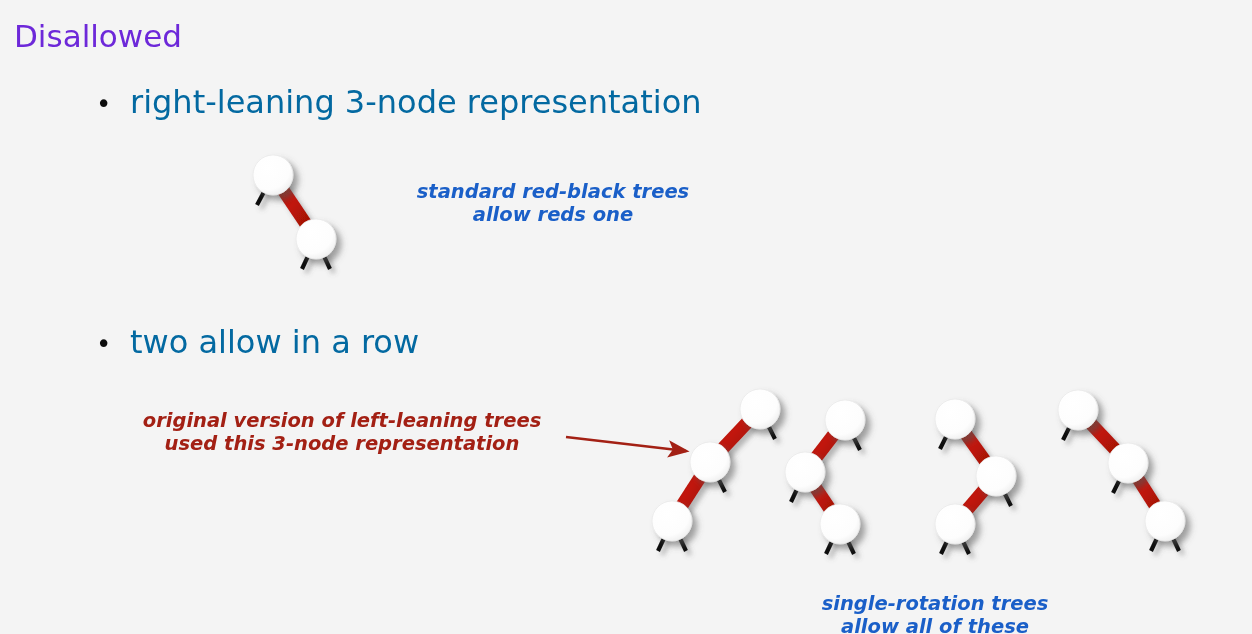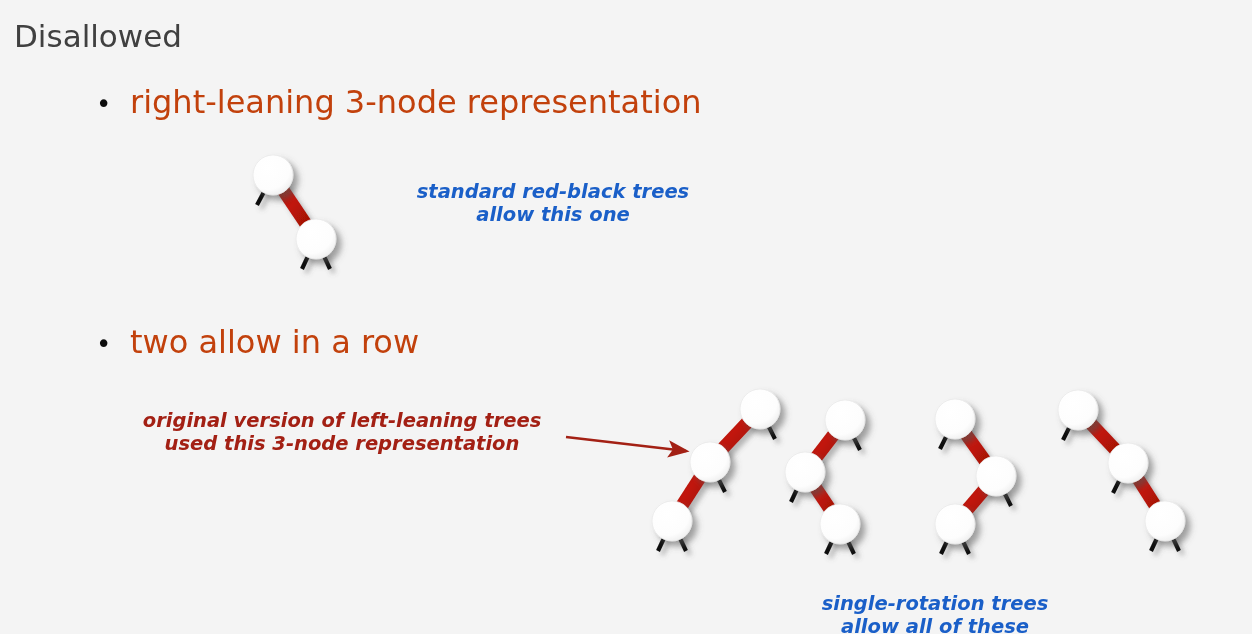--- a/index.html
+++ b/index.html
@@ -15,40 +15,40 @@
   #slide {
     position: absolute; left: 0; top: 0;
     width: 1252px; height: 634px;
     background: #f4f4f4;
   }
   #slide-title {
     position: absolute;
     left: 14px; top: 18px;
     font-size: 31px;
     font-weight: 400;
-    color: #404040;
+    color: #6d28d9;
     letter-spacing: 0px;
     white-space: nowrap;
   }
   .bullet-row {
     position: absolute;
     display: flex;
     align-items: baseline;
     white-space: nowrap;
   }
   .bullet-dot {
     font-size: 26px;
     color: #0d0d0d;
     line-height: 1;
     width: 34px;
     display: inline-block;
   }
   .bullet-text {
     font-size: 32px;
-    color: #c2410c;
+    color: #0369a1;
     font-weight: 400;
     line-height: 1;
   }
   #bullet-1 { left: 96px; top: 86px; }
   #bullet-2 { left: 96px; top: 326px; }
 
   .annot {
     position: absolute;
     font-style: italic;
     font-weight: bold;
@@ -83,21 +83,21 @@
     <span class="bullet-dot">•</span>
     <span class="bullet-text">right-leaning 3-node representation</span>
   </div>
 
   <div class="bullet-row" id="bullet-2">
     <span class="bullet-dot">•</span>
     <span class="bullet-text">two allow in a row</span>
   </div>
 
   <div class="annot blue" id="annot-rb">standard red-black trees
-allow this one</div>
+allow reds one</div>
 
   <div class="annot red" id="annot-orig">original version of left-leaning trees
 used this 3-node representation</div>
 
   <div class="annot blue" id="annot-sr">single-rotation trees
 allow all of these</div>
 
   <svg class="figure" id="tree-figures" viewBox="0 0 1252 634" xmlns="http://www.w3.org/2000/svg">
     <defs>
       <filter id="nodeShadow" x="-60%" y="-60%" width="240%" height="240%">

